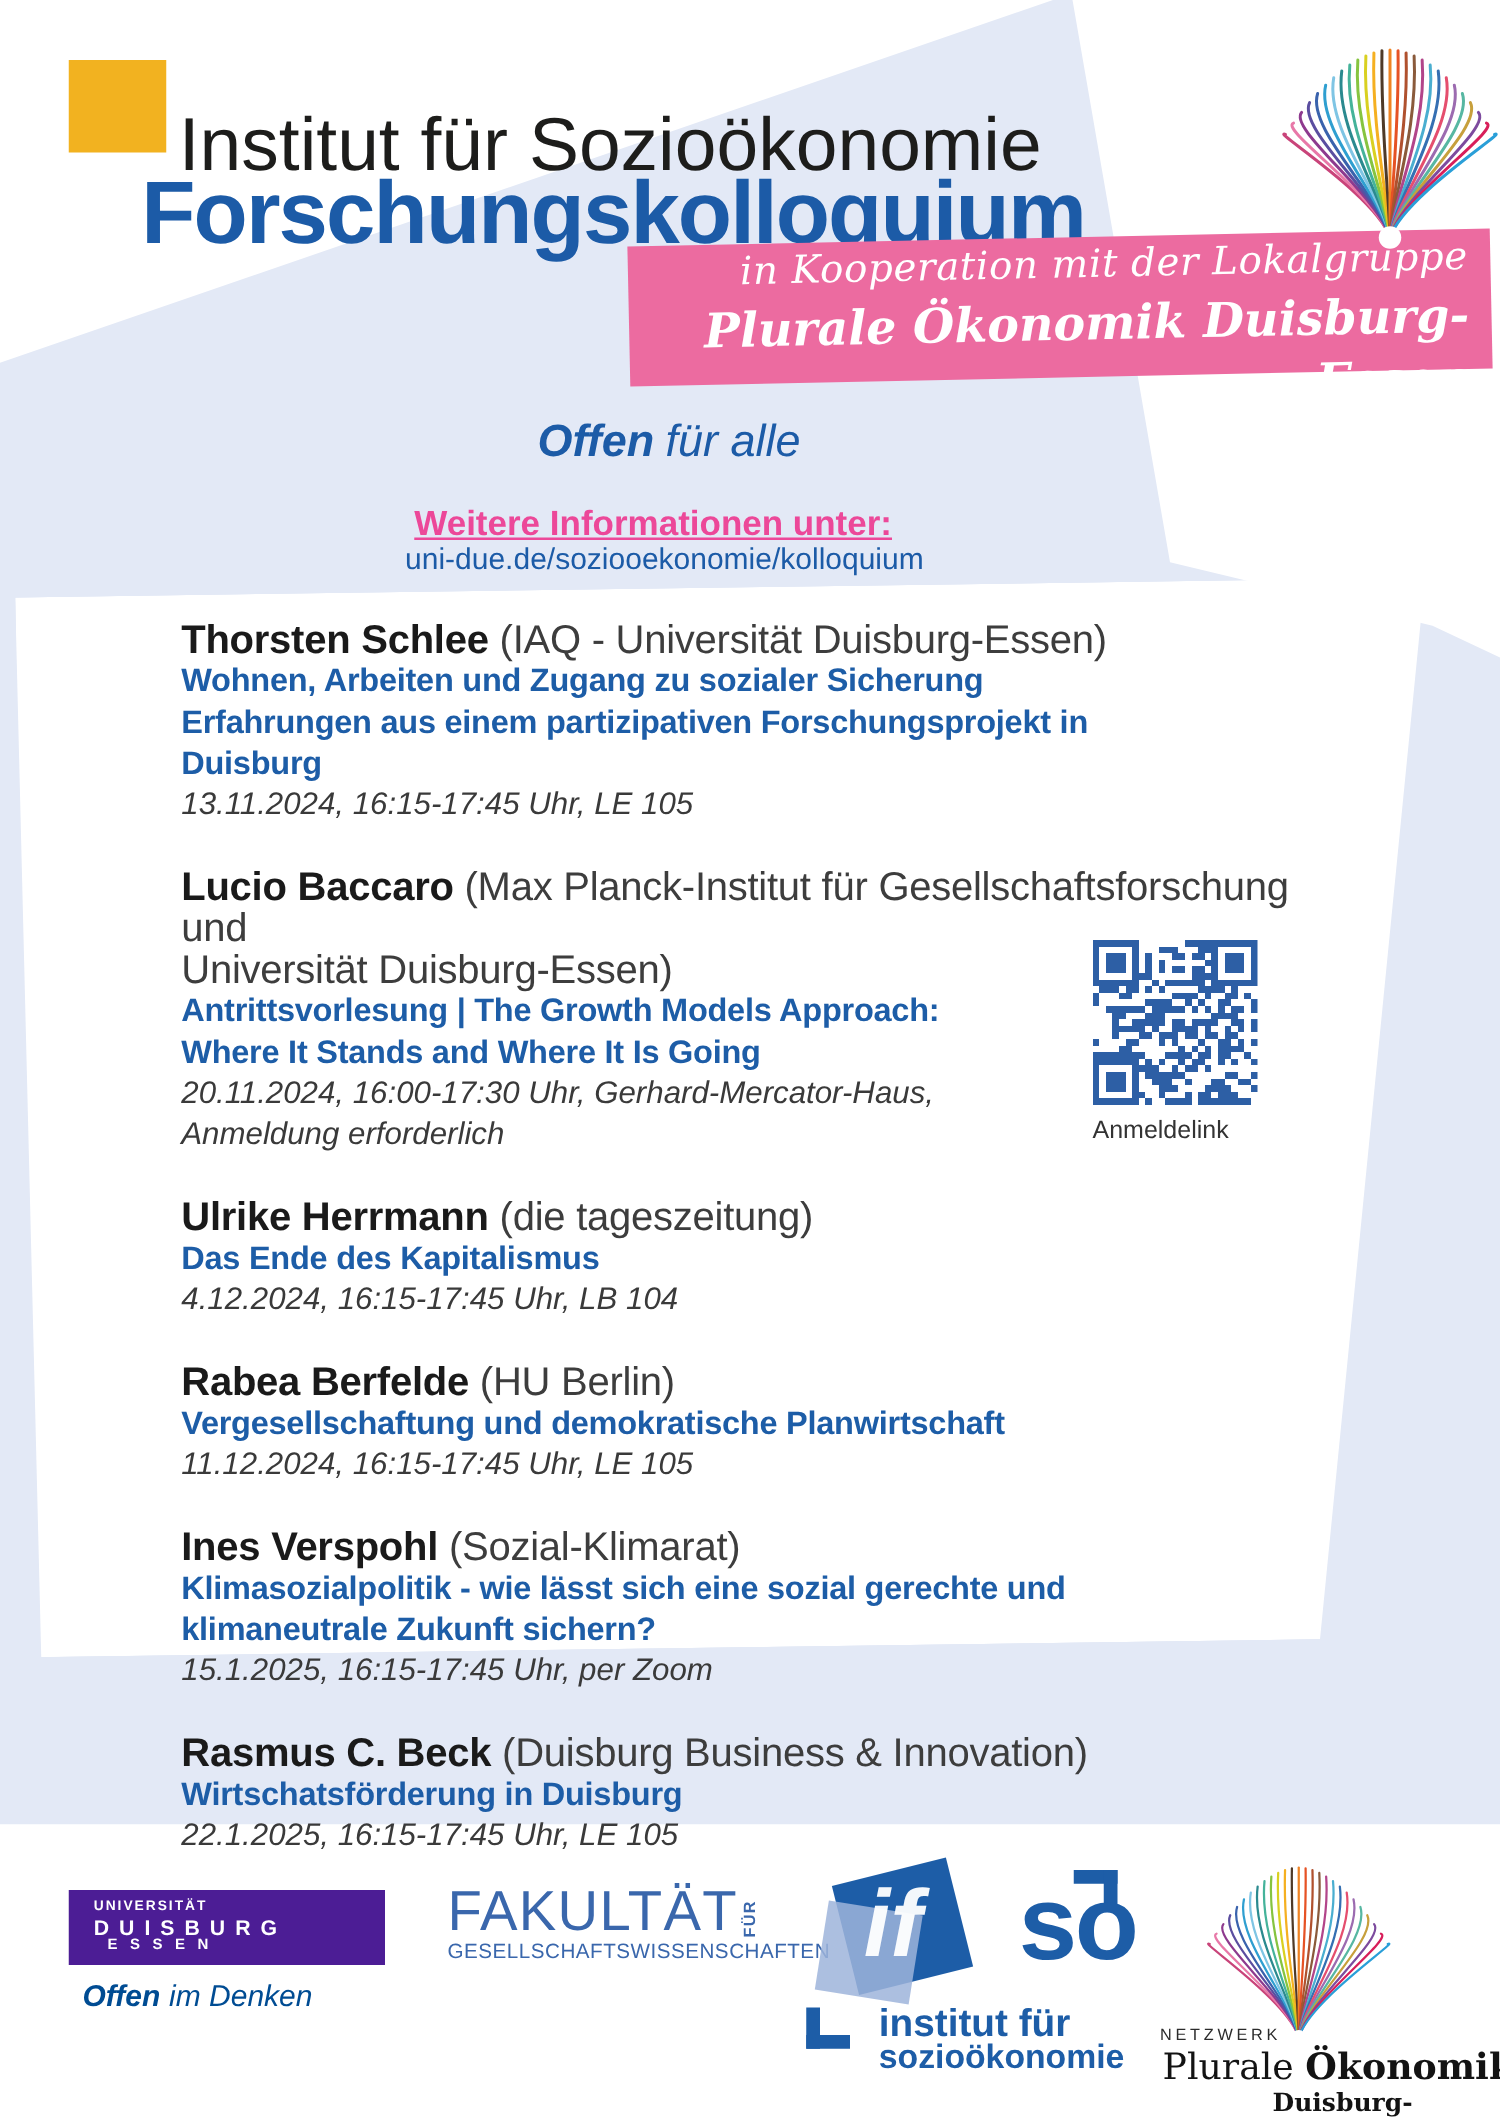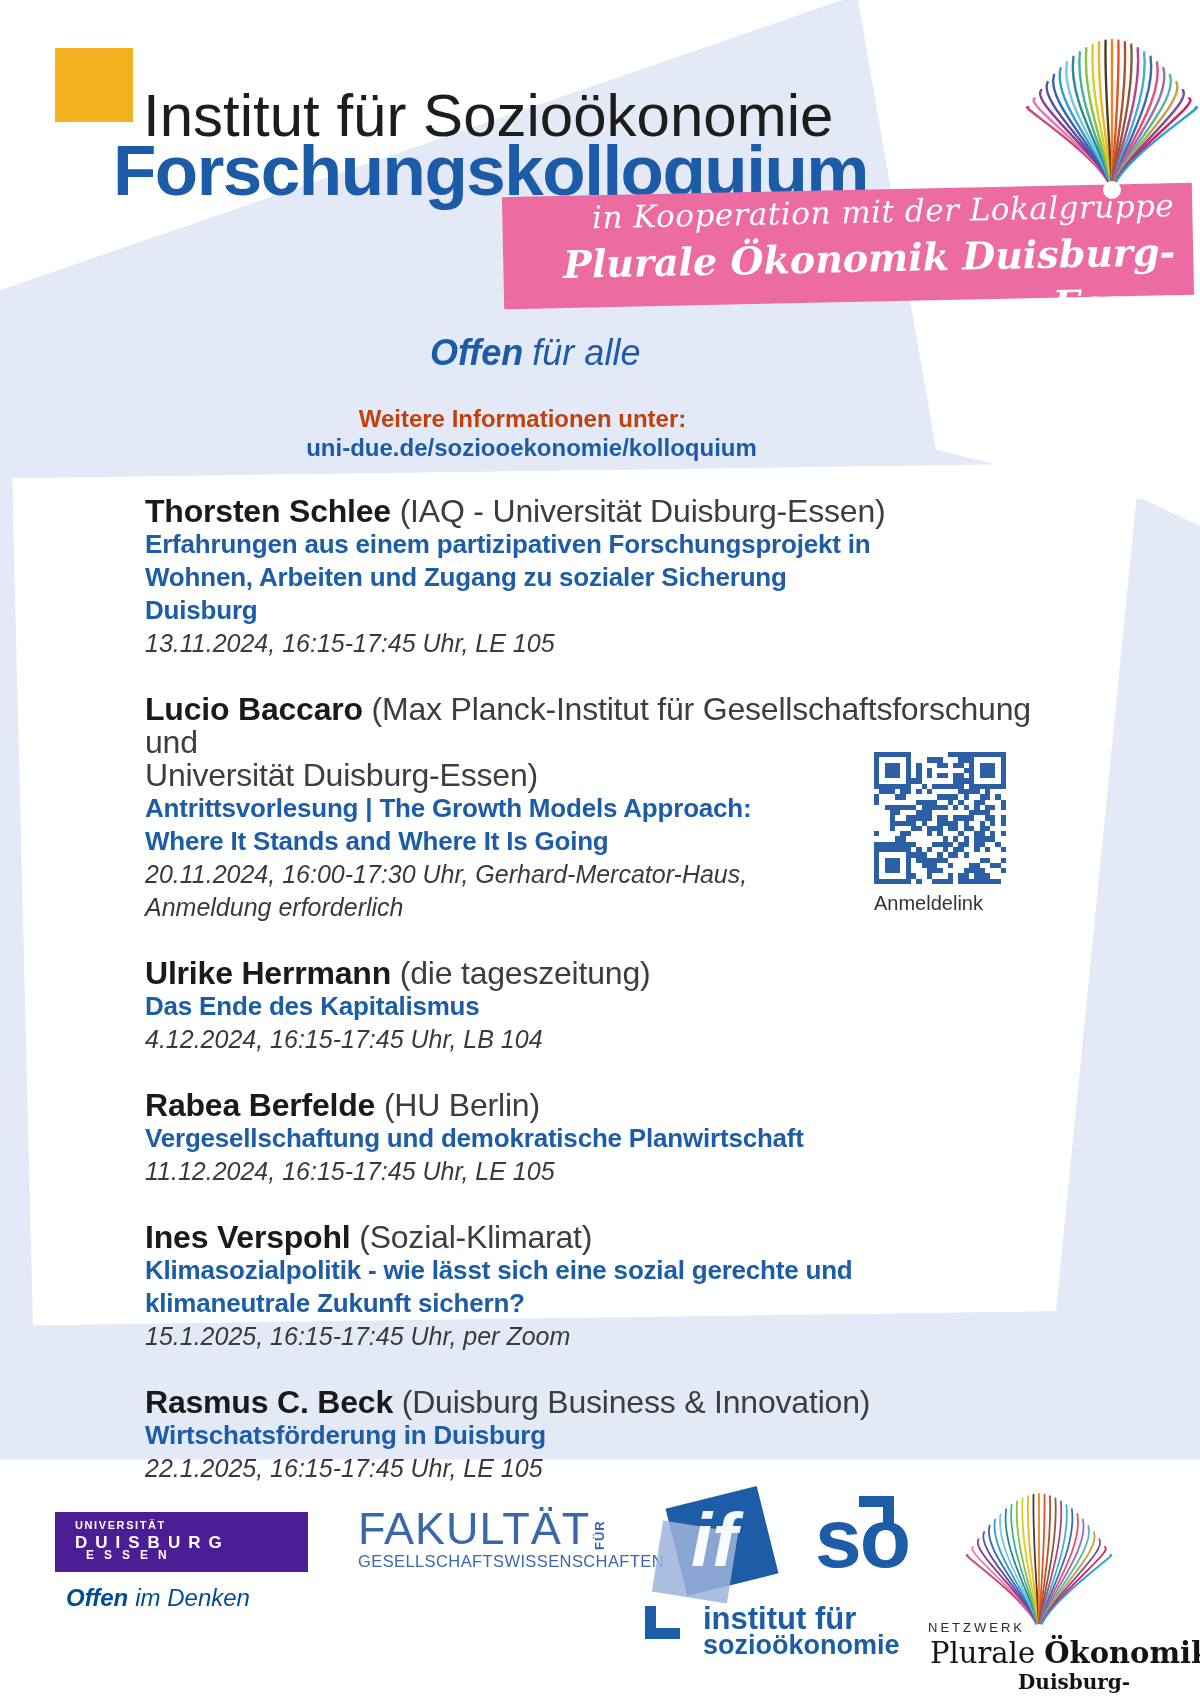--- a/index.html
+++ b/index.html
@@ -40,22 +40,22 @@
   #banner-line1{font-style:italic;font-size:31px;line-height:44px;letter-spacing:0.5px;}
   #banner-line2{font-style:italic;font-weight:700;font-size:38px;line-height:50px;}
   #fan-header{position:absolute;left:1020px;top:18px;width:184px;height:186px;z-index:6;}
   #open-line{
     position:absolute;left:430px;top:332px;z-index:4;
     font-size:36px;font-style:italic;color:#1c5ba7;white-space:nowrap;
   }
   #open-line .bold{font-weight:700;margin-right:9px;}
   #open-line .light{font-weight:300;}
   #info-block{position:absolute;left:0;top:404px;width:1045px;text-align:center;z-index:4;}
-  #info-label{font-size:24px;font-weight:700;color:#c2410c;line-height:29px;}
-  #info-url{font-size:24px;font-weight:700;color:#1c5ba7;line-height:30px;margin-left:18px;}
+  #info-label{font-size:28px;font-weight:700;color:#ec4899;line-height:29px;text-decoration:underline;}
+  #info-url{font-size:24px;font-weight:400;color:#1c5ba7;line-height:30px;margin-left:18px;}
   
   #talks-list{position:absolute;left:145px;top:495px;width:920px;z-index:7;}
   .talk{margin-bottom:33px;}
   .talk-line{font-size:32px;line-height:33px;color:#3d3d3d;letter-spacing:-0.2px;}
   .talk-speaker{font-weight:700;color:#1a1a1a;}
   .talk-title{font-size:26px;line-height:33px;font-weight:700;color:#1d5da7;letter-spacing:-0.2px;}
   .talk-date{font-size:25px;line-height:33px;font-style:italic;color:#3a3a3a;}
   
   #qr-block{position:absolute;left:874px;top:752px;width:138px;z-index:8;}
   #qr-caption{font-size:20px;color:#333333;margin-top:4px;letter-spacing:0px;}
@@ -140,22 +140,22 @@
 </div>
 
 <div id="info-block">
   <div id="info-label">Weitere Informationen unter:</div>
   <div id="info-url">uni-due.de/soziooekonomie/kolloquium</div>
 </div>
 
 <div id="talks-list">
     <div class="talk">
       <div class="talk-line"><span class="talk-speaker">Thorsten Schlee </span>(IAQ - Universität Duisburg-Essen)</div>
+      <div class="talk-title">Wohnen, Arbeiten und Zugang zu sozialer Sicherung</div>
       <div class="talk-title">Erfahrungen aus einem partizipativen Forschungsprojekt in</div>
-      <div class="talk-title">Wohnen, Arbeiten und Zugang zu sozialer Sicherung</div>
       <div class="talk-title">Duisburg</div>
       <div class="talk-date">13.11.2024, 16:15-17:45 Uhr, LE 105</div>
     </div>
     <div class="talk">
       <div class="talk-line"><span class="talk-speaker">Lucio Baccaro </span>(Max Planck-Institut für Gesellschaftsforschung und</div>
       <div class="talk-line">Universität Duisburg-Essen)</div>
       <div class="talk-title">Antrittsvorlesung | The Growth Models Approach:</div>
       <div class="talk-title">Where It Stands and Where It Is Going</div>
       <div class="talk-date">20.11.2024, 16:00-17:30 Uhr, Gerhard-Mercator-Haus,</div>
       <div class="talk-date">Anmeldung erforderlich</div>

